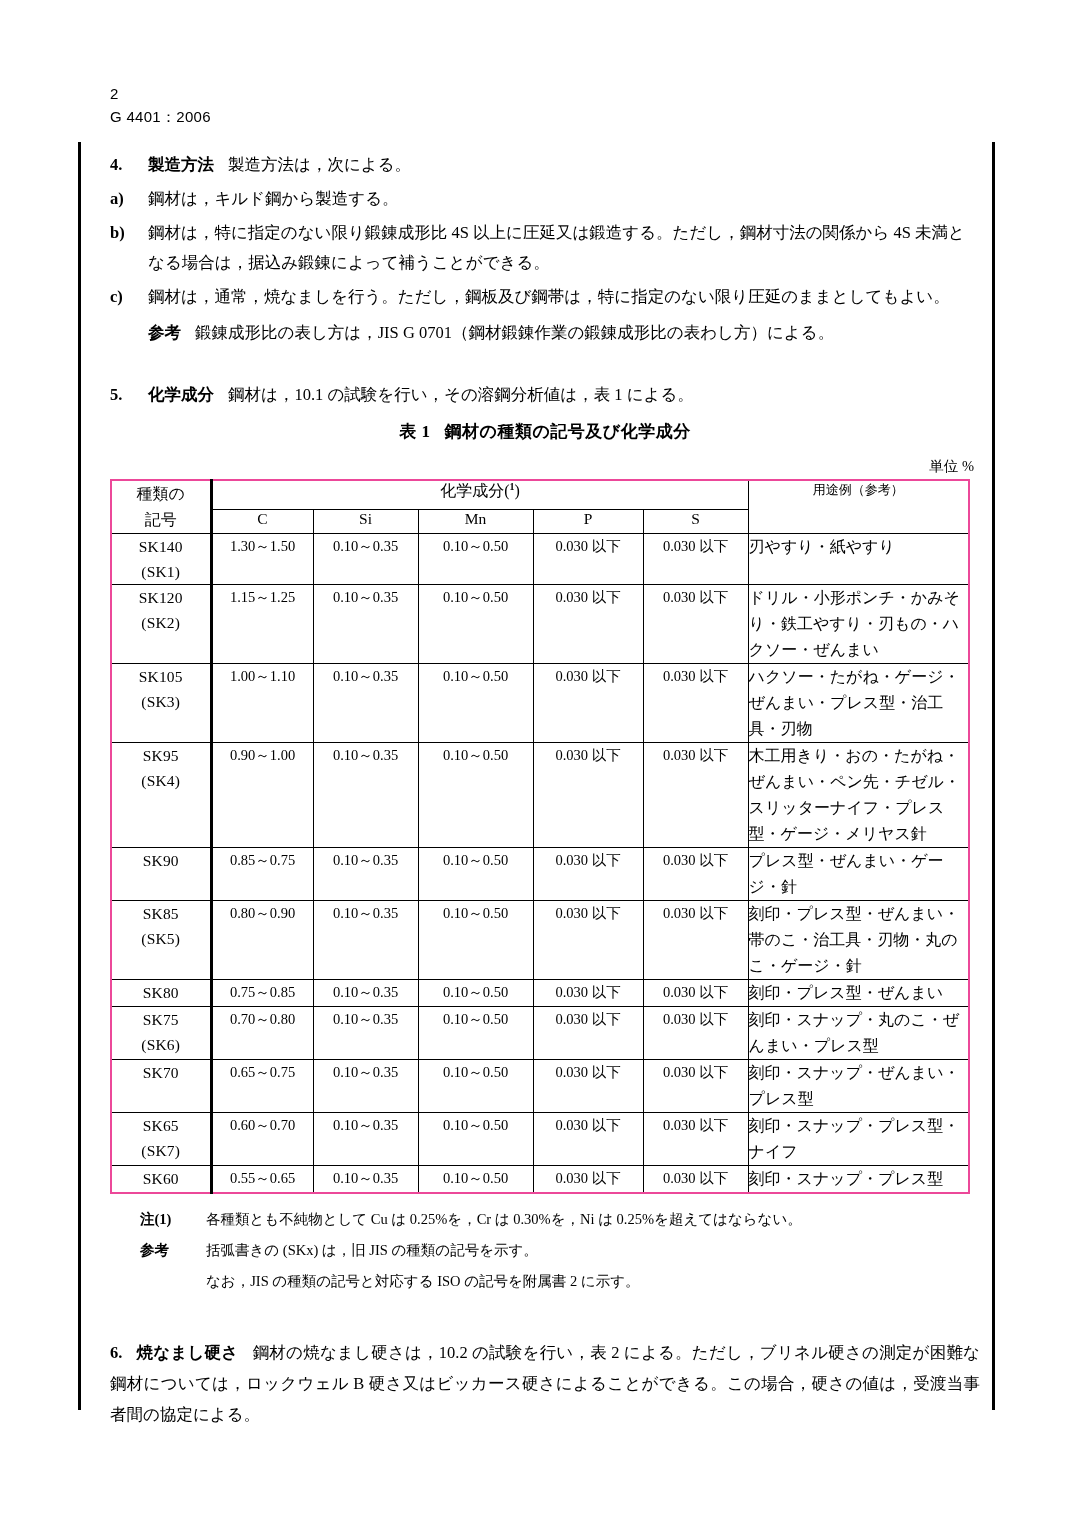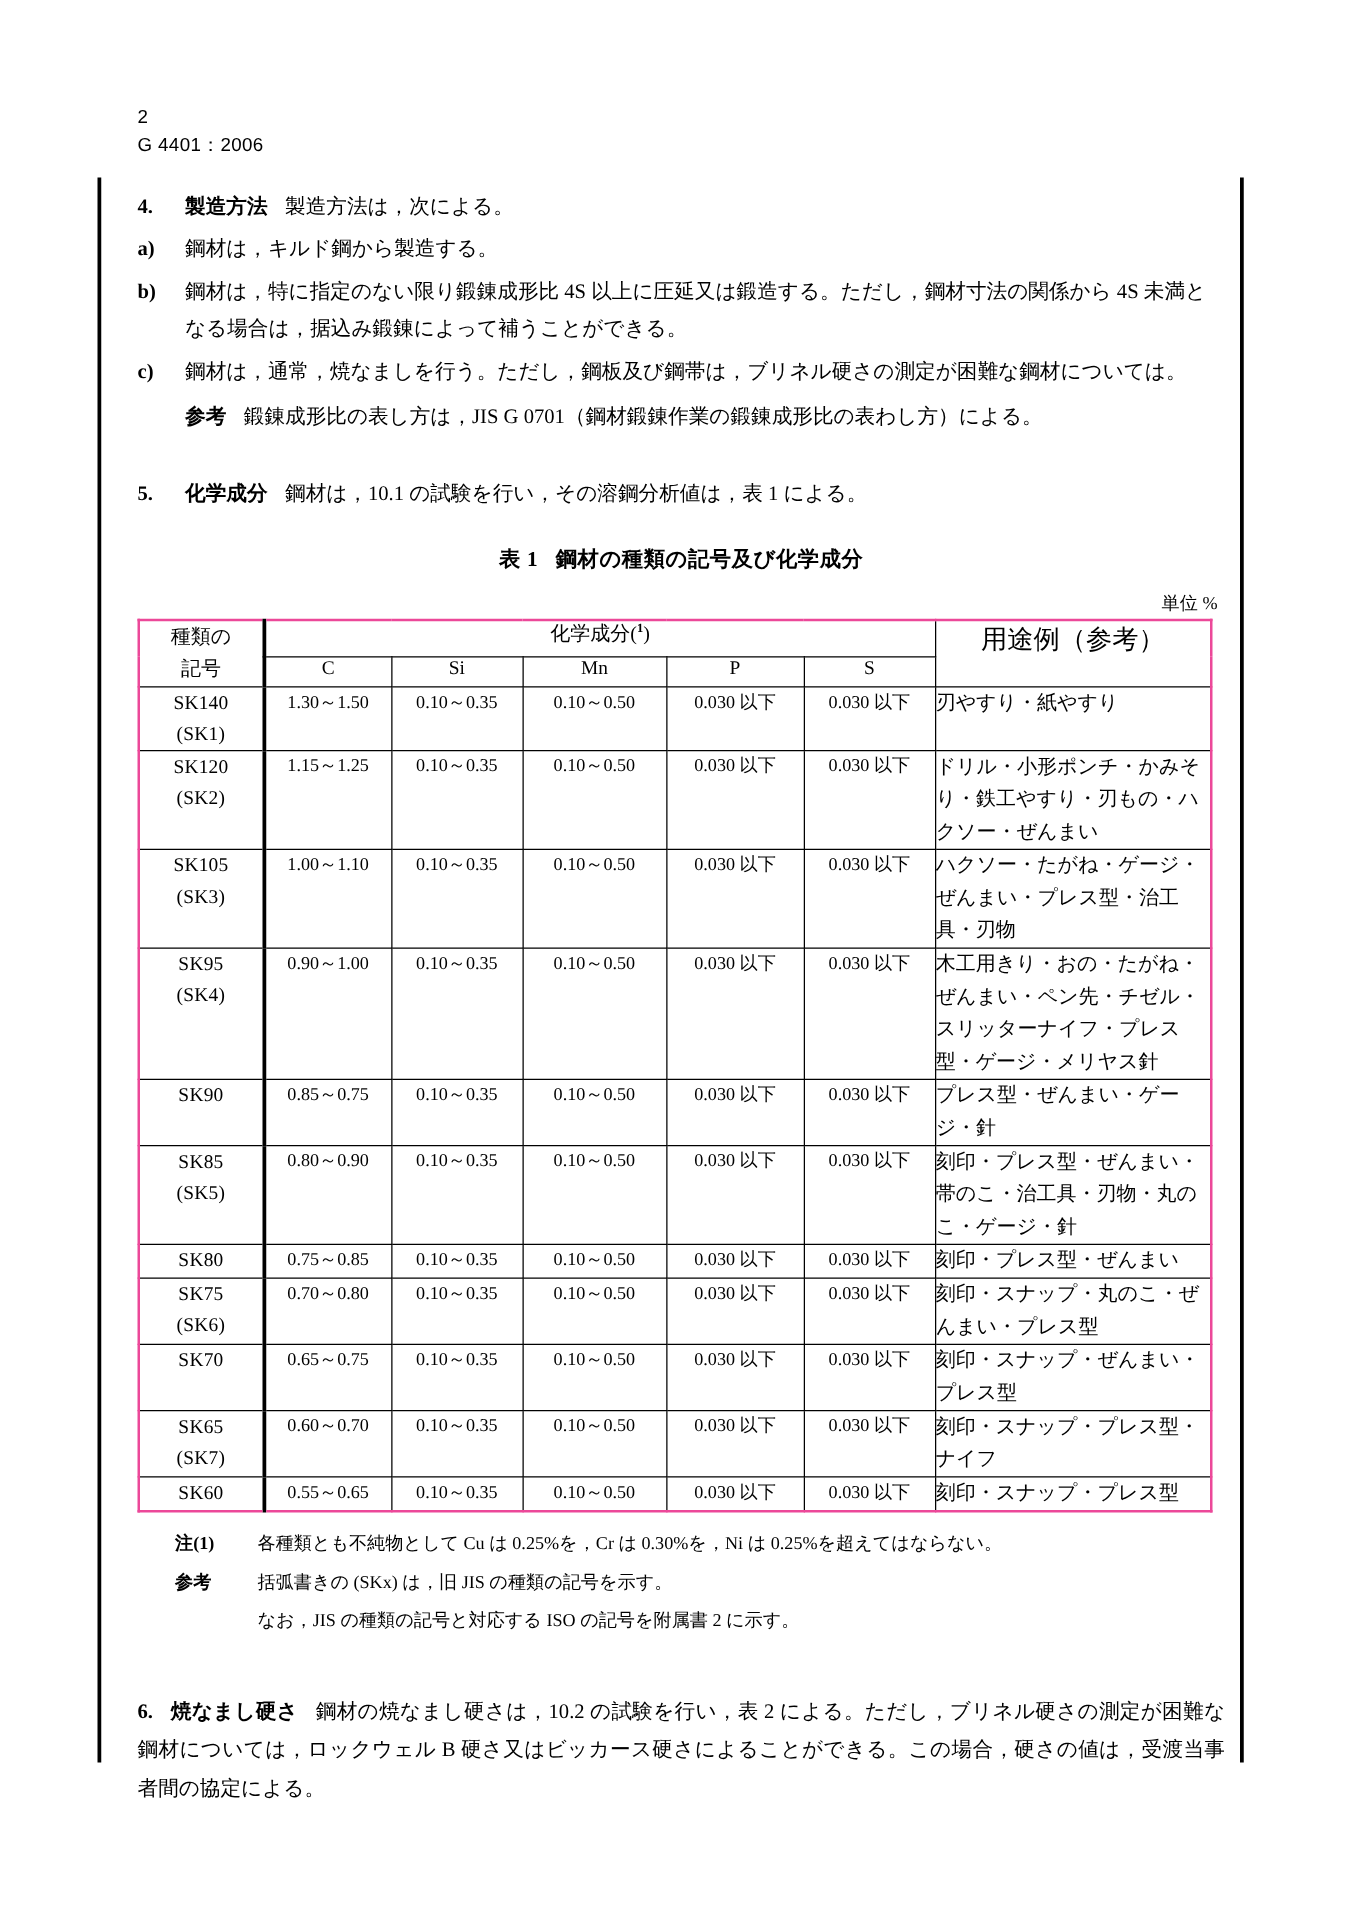--- a/index.html
+++ b/index.html
@@ -86,21 +86,21 @@
     flex: 0 0 auto;
     font-weight: bold;
     margin-right: 14px;
   }
 
   
   .tbl-title {
     text-align: center;
     font-weight: bold;
     font-size: 17px;
-    margin-top: 26px;
+    margin-top: 10px;
     letter-spacing: 0.5px;
   }
   .tbl-title .gap { display: inline-block; width: 14px; }
   .unit-line {
     text-align: right;
     font-size: 14.5px;
     margin-top: 14px;
     padding-right: 6px;
   }
 
@@ -139,21 +139,21 @@
   }
   th.c-chem {
     text-align: center;
     font-size: 16px;
     padding: 6px 0 4px;
     vertical-align: middle;
   }
   th.c-use {
     vertical-align: middle;
     text-align: center;
-    font-size: 21px;
+    font-size: 13px;
     padding: 4px 0;
   }
   th.c-sub {
     text-align: center;
     font-size: 15.5px;
     padding: 4px 0 5px;
     vertical-align: middle;
   }
 
   td.c-kind {
@@ -233,21 +233,21 @@
       <span class="body">鋼材は，キルド鋼から製造する。</span>
     </div>
 
     <div class="clause item">
       <span class="marker">b)</span>
       <span class="body">鋼材は，特に指定のない限り鍛錬成形比 4S 以上に圧延又は鍛造する。ただし，鋼材寸法の関係から 4S 未満となる場合は，据込み鍛錬によって補うことができる。</span>
     </div>
 
     <div class="clause item">
       <span class="marker">c)</span>
-      <span class="body">鋼材は，通常，焼なましを行う。ただし，鋼板及び鋼帯は，ブリネル硬さの測定が困難な鋼材については。</span>
+      <span class="body">鋼材は，通常，焼なましを行う。ただし，鋼板及び鋼帯は，特に指定のない限り圧延のままとしてもよい。</span>
     </div>
 
     <div class="note-indent">
       <span class="lbl">参考</span>
       <span class="txt">鍛錬成形比の表し方は，JIS G 0701（鋼材鍛錬作業の鍛錬成形比の表わし方）による。</span>
     </div>
 
     <div class="clause" style="margin-top:32px;">
       <span class="marker">5.</span>
       <span class="body"><span class="ttl">化学成分</span><span class="sp-wide"></span><span>鋼材は，10.1 の試験を行い，その溶鋼分析値は，表 1 による。</span></span>

